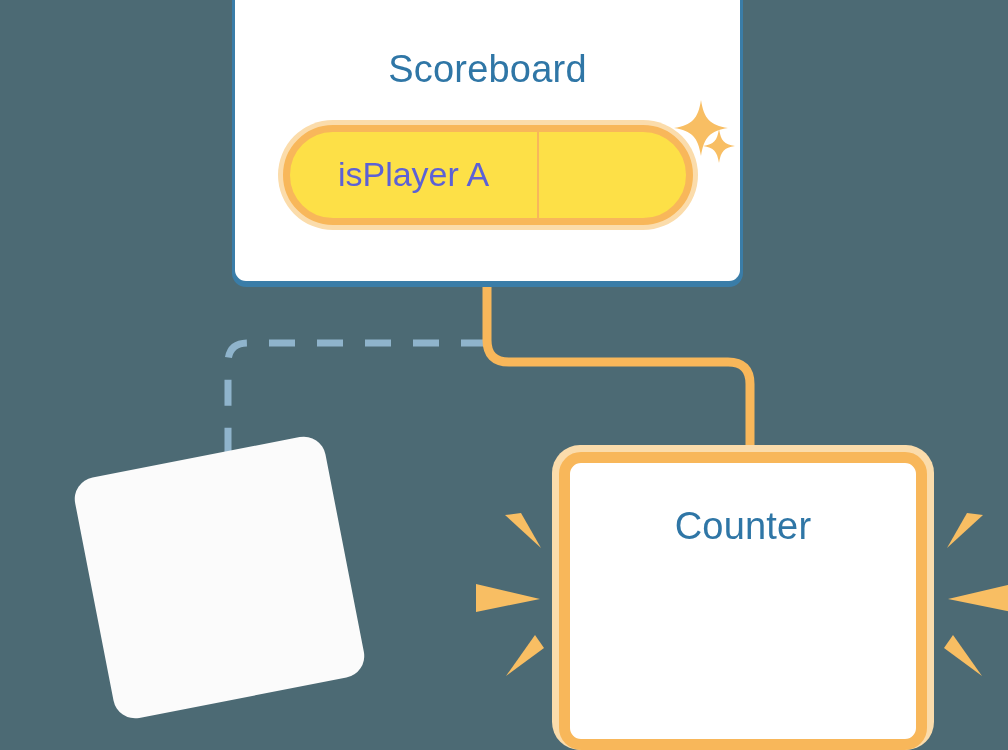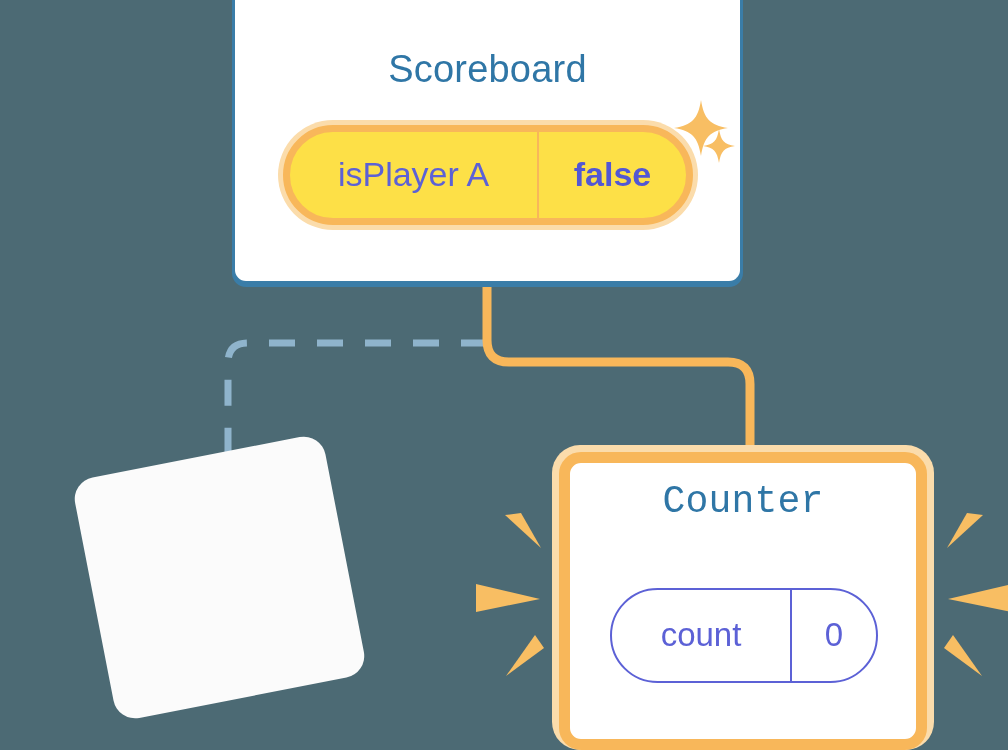--- a/index.html
+++ b/index.html
@@ -127,22 +127,21 @@
     left: 559px;
     top: 452px;
     width: 368px;
     height: 298px;
     box-sizing: border-box;
     border: 11px solid #f8b75a;
     border-radius: 22px;
     background: #ffffff;
   }
   .counter-title {
-    margin-top: 20px;
-    font-family: Liberation Mono, monospace;
+    margin-top: 44px;
   }
 
   
   .pill-blue {
     position: absolute;
     left: 610px;
     top: 588px;
     width: 268px;
     height: 95px;
     box-sizing: border-box;
@@ -235,33 +234,28 @@
   <div class="layer layer-cards">
 
     <div class="card-scoreboard">
       <div class="card-title scoreboard-title">Scoreboard</div>
     </div>
 
     <div class="pill-orange-wrap">
       <div class="pill-orange-glow"></div>
       <div class="pill-orange">
         <div class="pill-key">isPlayer A</div>
-        <div class="pill-val">false</div>
       </div>
     </div>
 
     <div class="card-counter-glow"></div>
     <div class="card-counter">
       <div class="card-title counter-title">Counter</div>
     </div>
 
-    <div class="pill-blue">
-      <div class="pill-key">count</div>
-      <div class="pill-val">0</div>
-    </div>
   </div>
 
   <div class="layer layer-rays">
     <svg width="1008" height="750" viewBox="0 0 1008 750" xmlns="http://www.w3.org/2000/svg">
       <g fill="#f8be63">
         <polygon points="505,515 521,513 541,548"></polygon>
         <polygon points="476,584 476,612 540,599"></polygon>
         <polygon points="535,635 544,648 506,676"></polygon>
       </g>
       <g fill="#f8be63">

